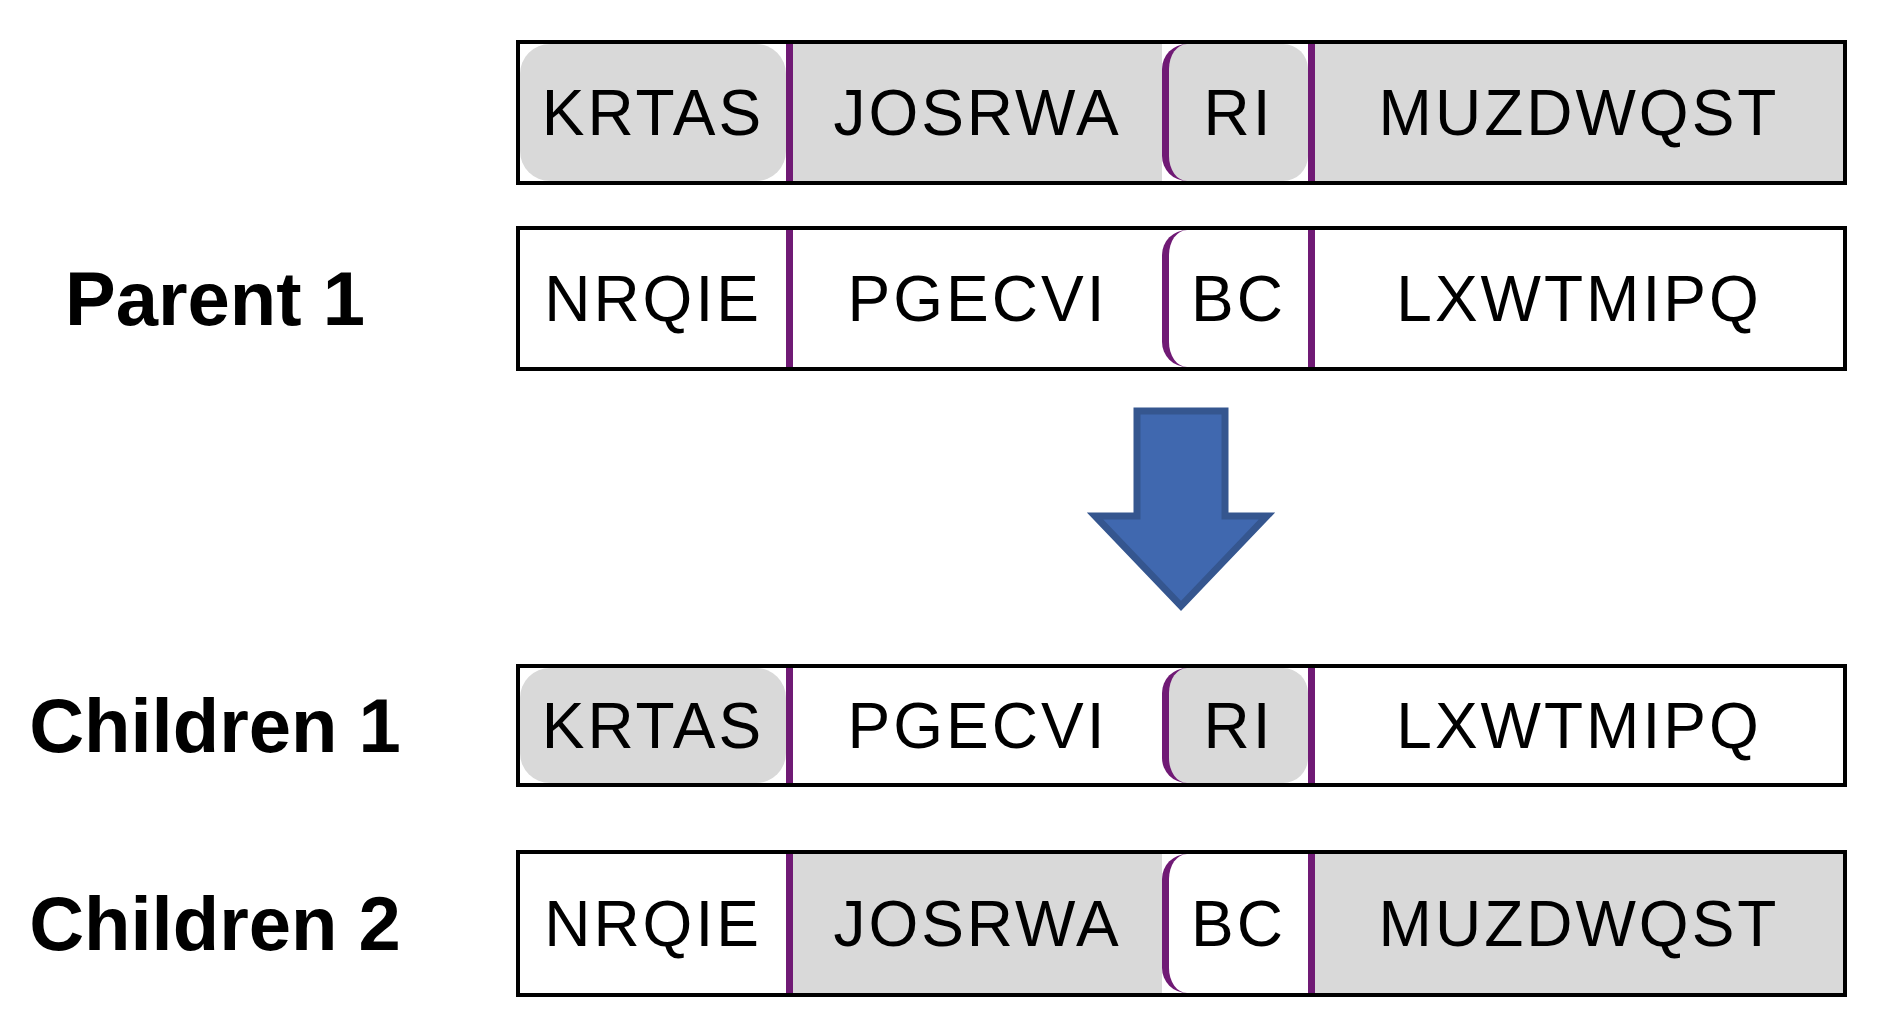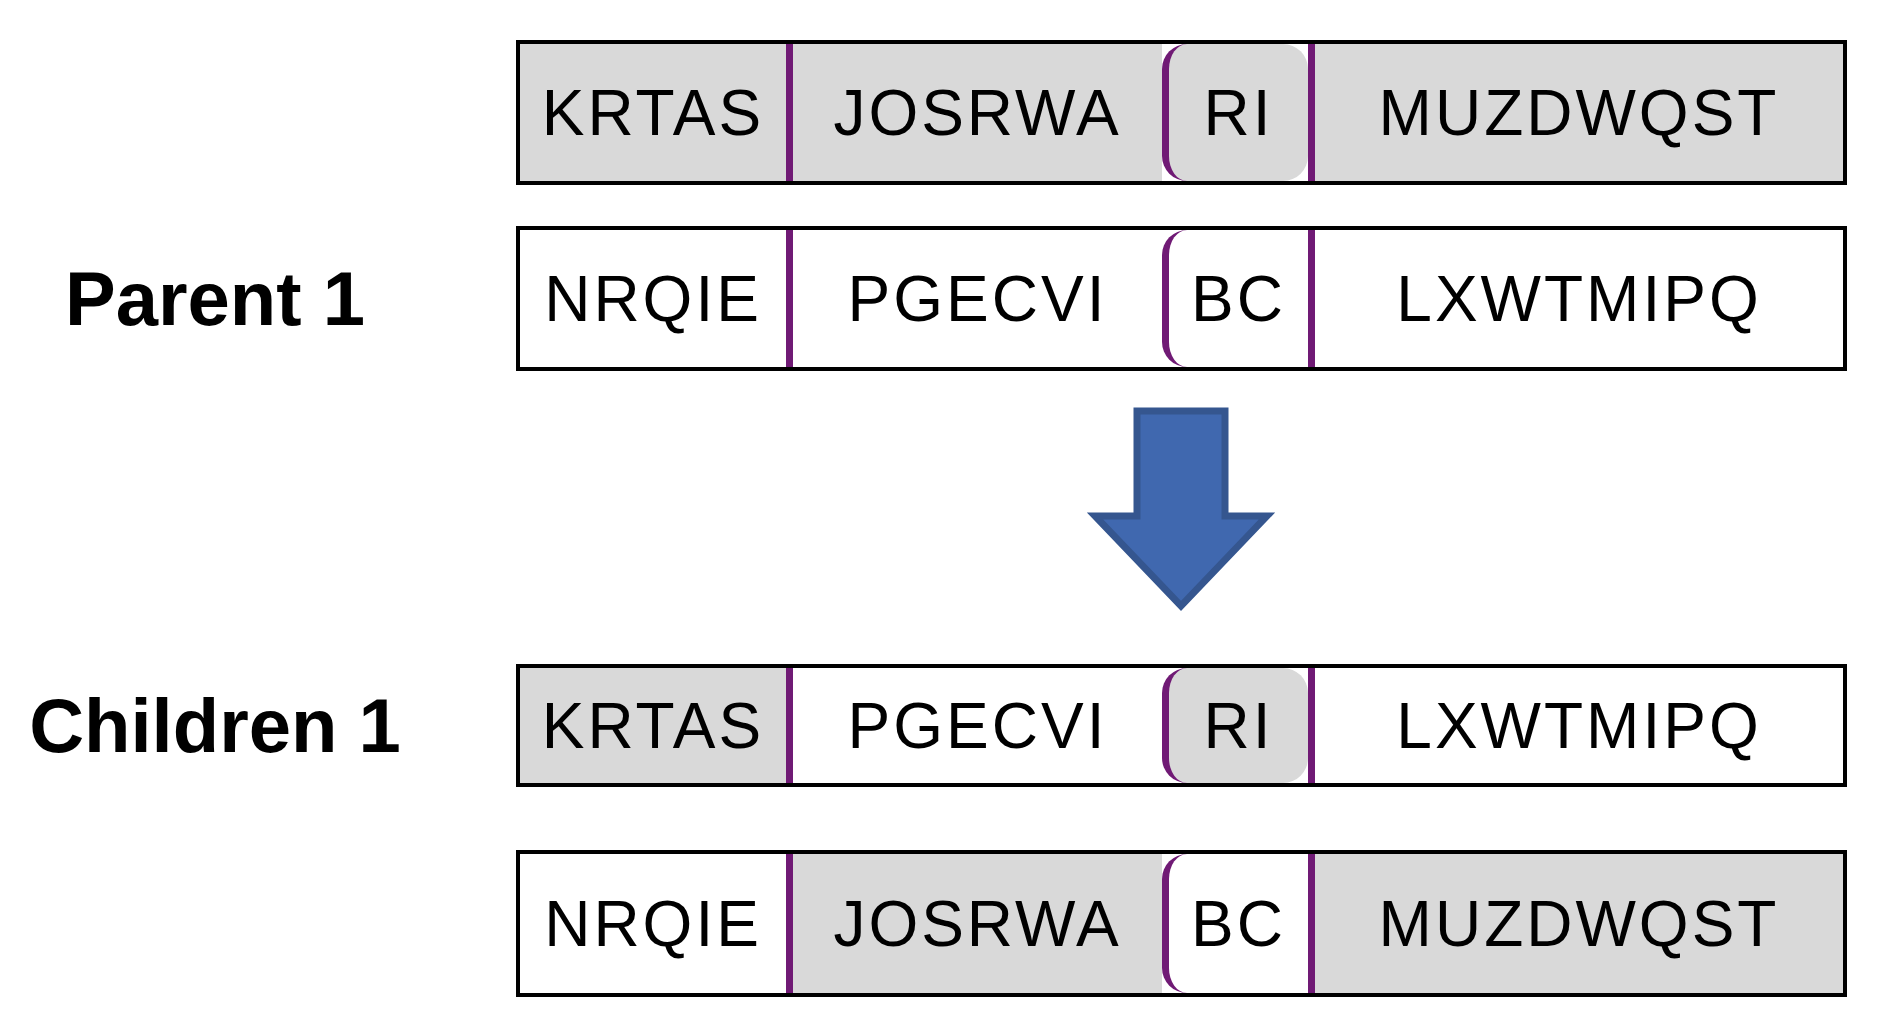--- a/index.html
+++ b/index.html
@@ -57,21 +57,21 @@
     white-space: nowrap;
     overflow: hidden;
   }
   .cell + .cell {
     border-left: 7px solid #701a75;
     text-align: center;
   }
   .cell.shaded {
     background: var(--shaded, #d9d9d9);
   }
-  .c1 { width: 266px; flex: 0 0 266px; }
+  .c1 { width: 266px; flex: 0 0 266px; border-radius: 30px; }
   .c2 { width: 376px; flex: 0 0 376px; }
   .c3 { width: 146px; flex: 0 0 146px; border-radius: 25px; }
   .c4 { width: 535px; flex: 1 1 auto; }
   .arrow-wrap {
     position: absolute;
     left: 1081px;
     top: 402px;
     width: 200px;
     height: 215px;
   }
@@ -110,20 +110,21 @@
     <div class="row-label">Children 1</div>
     <div class="chromosome">
       <div class="cell c1 shaded">KRTAS</div>
       <div class="cell c2">PGECVI</div>
       <div class="cell c3 shaded">RI</div>
       <div class="cell c4">LXWTMIPQ</div>
     </div>
   </div>
 
   <div class="row" style="top:850px;height:147px;">
+    <div class="row-label">Children 2</div>
     <div class="chromosome">
       <div class="cell c1">NRQIE</div>
       <div class="cell c2 shaded">JOSRWA</div>
       <div class="cell c3">BC</div>
       <div class="cell c4 shaded">MUZDWQST</div>
     </div>
   </div>
 
 </div>
 

